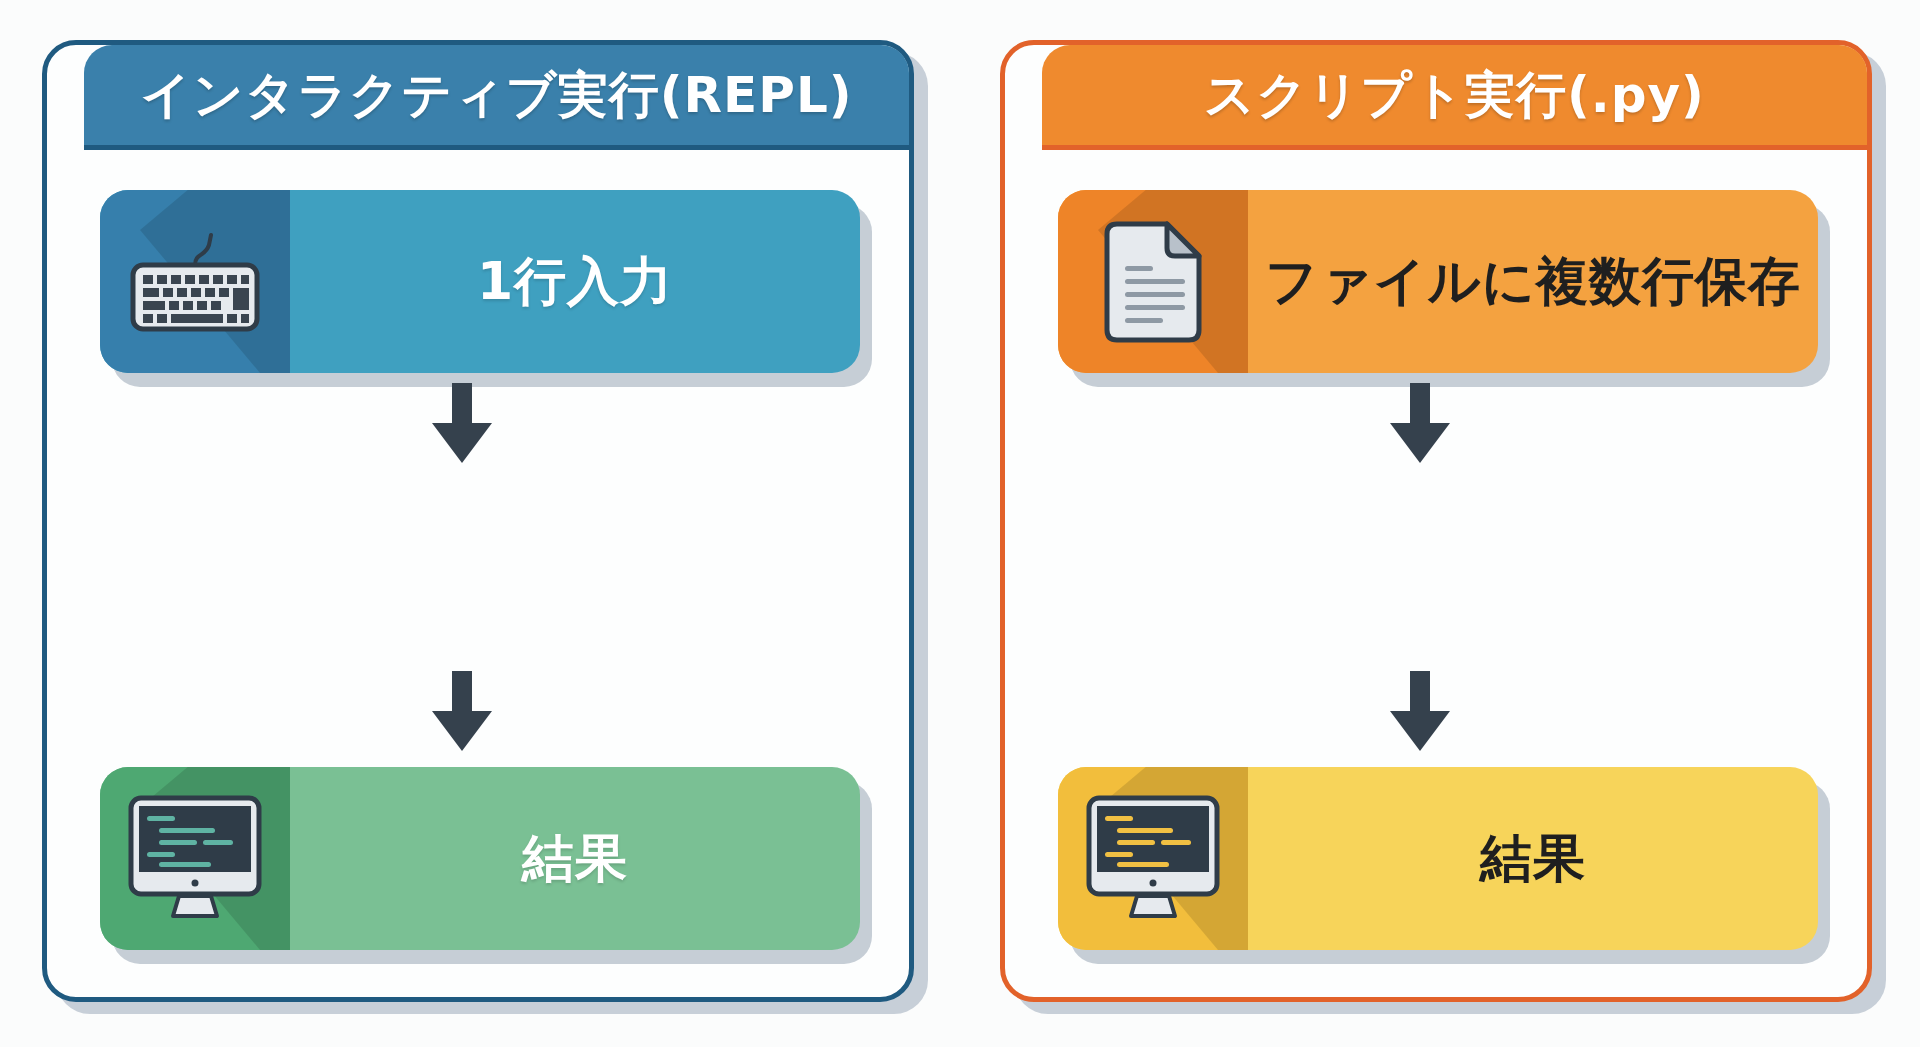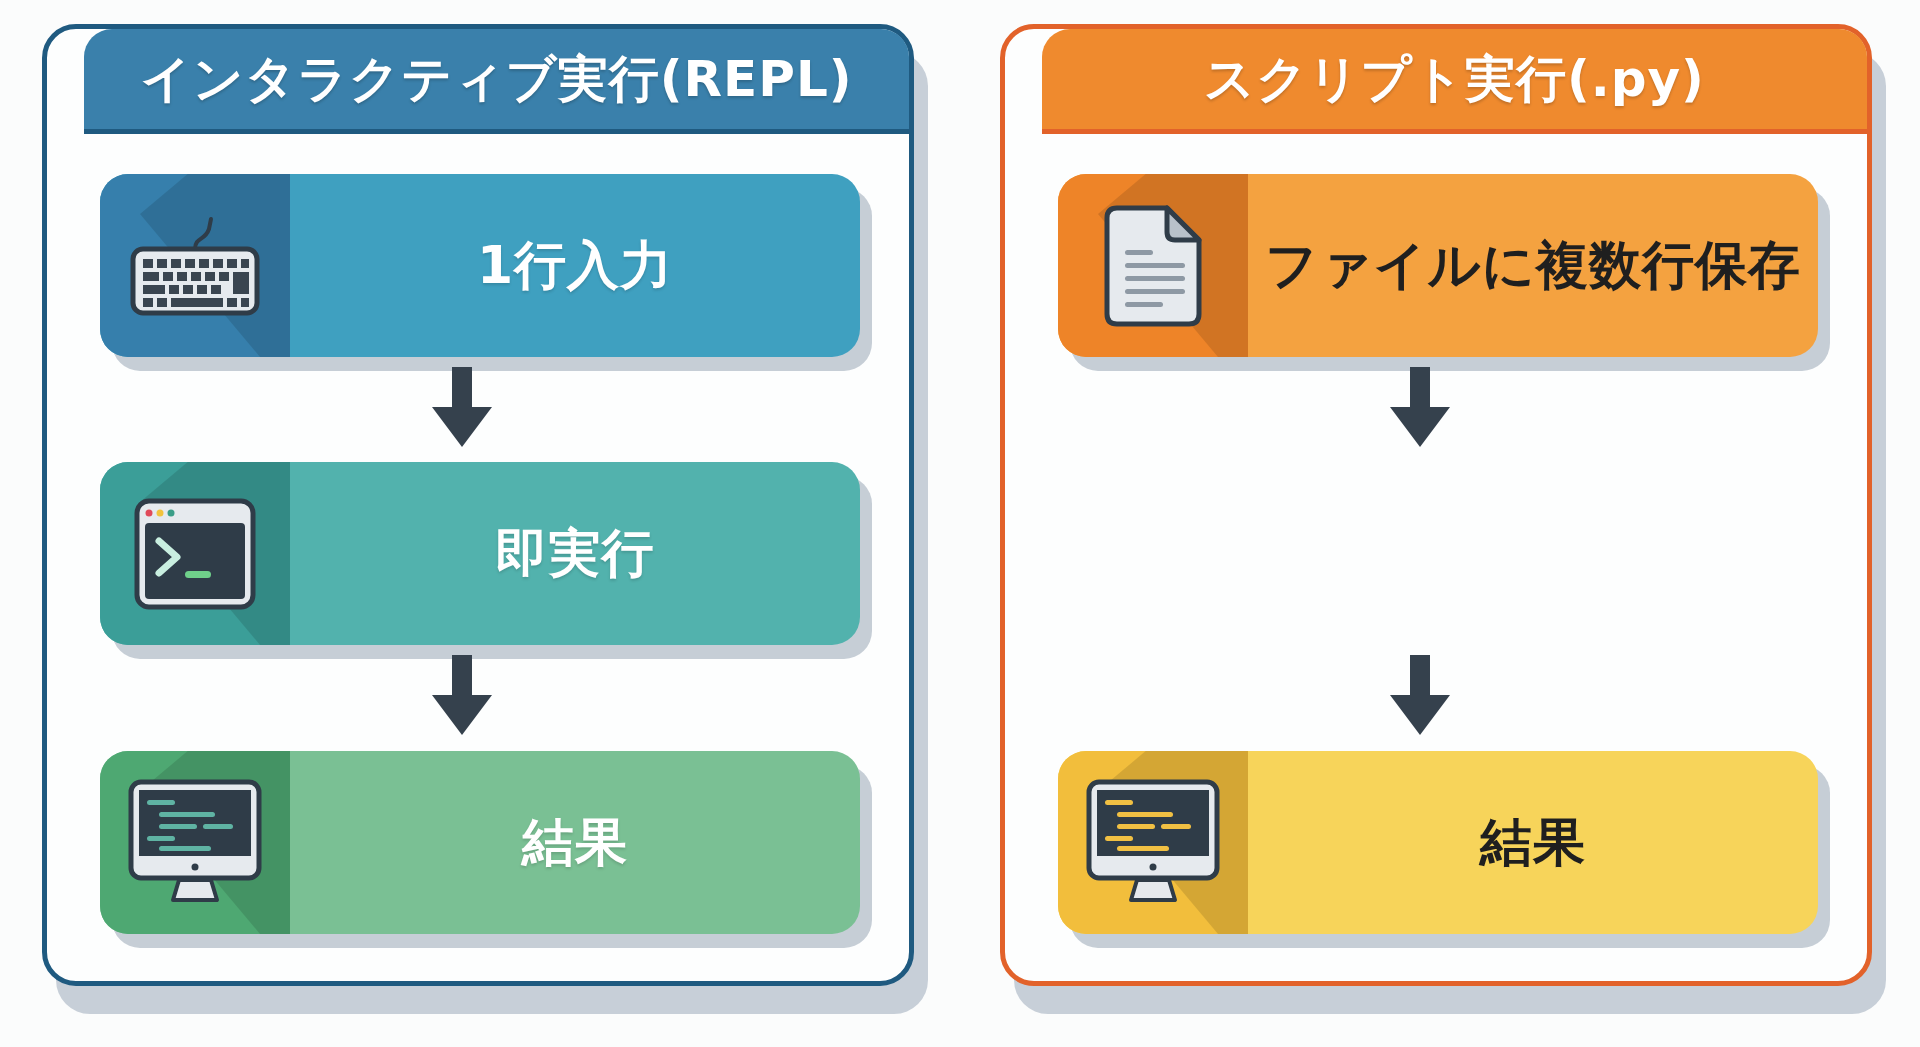--- a/index.html
+++ b/index.html
@@ -3,21 +3,21 @@
   <meta charset="utf-8">
   <style>
     html, body { margin: 0; padding: 0; }
     body {
       width: 1920px; height: 1047px; overflow: hidden;
       background: #fbfcfc;
       font-family: "DejaVu Sans", "Liberation Sans", sans-serif;
       position: relative;
     }
     .panel {
-      position: absolute; top: 24px; width: 872px; height: 962px;
+      position: absolute; top: 40px; width: 872px; height: 962px;
       border-radius: 34px; border: 5px solid; box-sizing: border-box;
       background: #fdfefe;
       padding-left: 37px;
     }
     .panel-shadow {
       position: absolute; top: 52px; width: 872px; height: 962px;
       border-radius: 34px; background: #c7cfd8;
     }
     .panel.left { left: 42px; border-color: #1f5a80; }
     .panel-shadow.left { left: 56px; }
@@ -106,38 +106,20 @@
       </div>
       <div class="card-label light">1行入力</div>
     </div>
   </div>
 
   <svg class="arrow" style="top:338px;" viewBox="0 0 60 82">
     <rect x="20" y="0" width="20" height="44" fill="#35414d"></rect>
     <polygon points="0,40 60,40 30,80" fill="#35414d"></polygon>
   </svg>
 
-  <div class="card-wrap" style="top:433px;">
-    <div class="card-shadow"></div>
-    <div class="card" style="background:#52b2ad;">
-      <div class="card-icon-col" style="background:#3b9e98;">
-        <div class="long-shadow"></div>
-        <svg width="124" height="114" viewBox="0 0 124 114">
-          <rect x="4" y="4" width="116" height="106" rx="12" fill="#e6eaee" stroke="#2f3c48" stroke-width="5"></rect>
-          <circle cx="16" cy="16" r="3.5" fill="#e04a5a"></circle>
-            <circle cx="27" cy="16" r="3.5" fill="#f2c33c"></circle>
-            <circle cx="38" cy="16" r="3.5" fill="#3a9e88"></circle>
-          <rect x="12" y="26" width="100" height="76" rx="4" fill="#2f3c48"></rect>
-          <polyline points="26,44 44,60 26,76" stroke="#c9efe0" stroke-width="7" fill="none" stroke-linecap="round" stroke-linejoin="round"></polyline>
-          <rect x="52" y="74" width="26" height="7" rx="3.5" fill="#6fd08a"></rect>
-        </svg>
-      </div>
-      <div class="card-label light">即実行</div>
-    </div>
-  </div>
 
   <svg class="arrow" style="top:626px;" viewBox="0 0 60 82">
     <rect x="20" y="0" width="20" height="44" fill="#35414d"></rect>
     <polygon points="0,40 60,40 30,80" fill="#35414d"></polygon>
   </svg>
 
   <div class="card-wrap" style="top:722px;">
     <div class="card-shadow"></div>
     <div class="card" style="background:#7ac094;">
       <div class="card-icon-col" style="background:#4ea872;">

